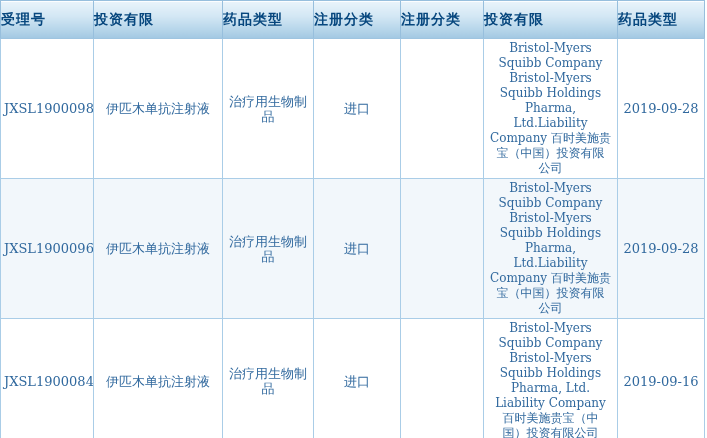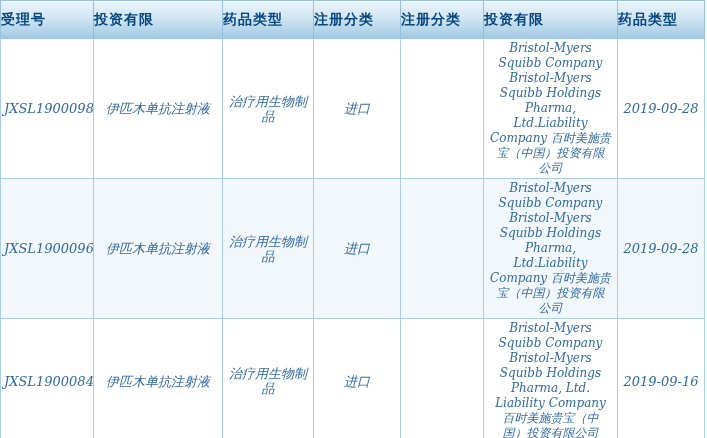--- a/index.html
+++ b/index.html
@@ -41,21 +41,20 @@
   tbody td {
     border: 1px solid #aacde7;
     text-align: center;
     vertical-align: middle;
     color: #31699e;
     font-size: 13px;
     line-height: 15px;
     padding: 2px 3px;
     white-space: pre-line;
     overflow: hidden;
-    font-style: italic;
   }
   tbody td.company {
     font-size: 12px;
     line-height: 15px;
   }
   tr.row-1 { height: 135px; }
   tr.row-2 { height: 138px; }
   tr.row-3 { height: 117px; }
   tr.alt td { background: #f2f7fb; }
   table.results {

